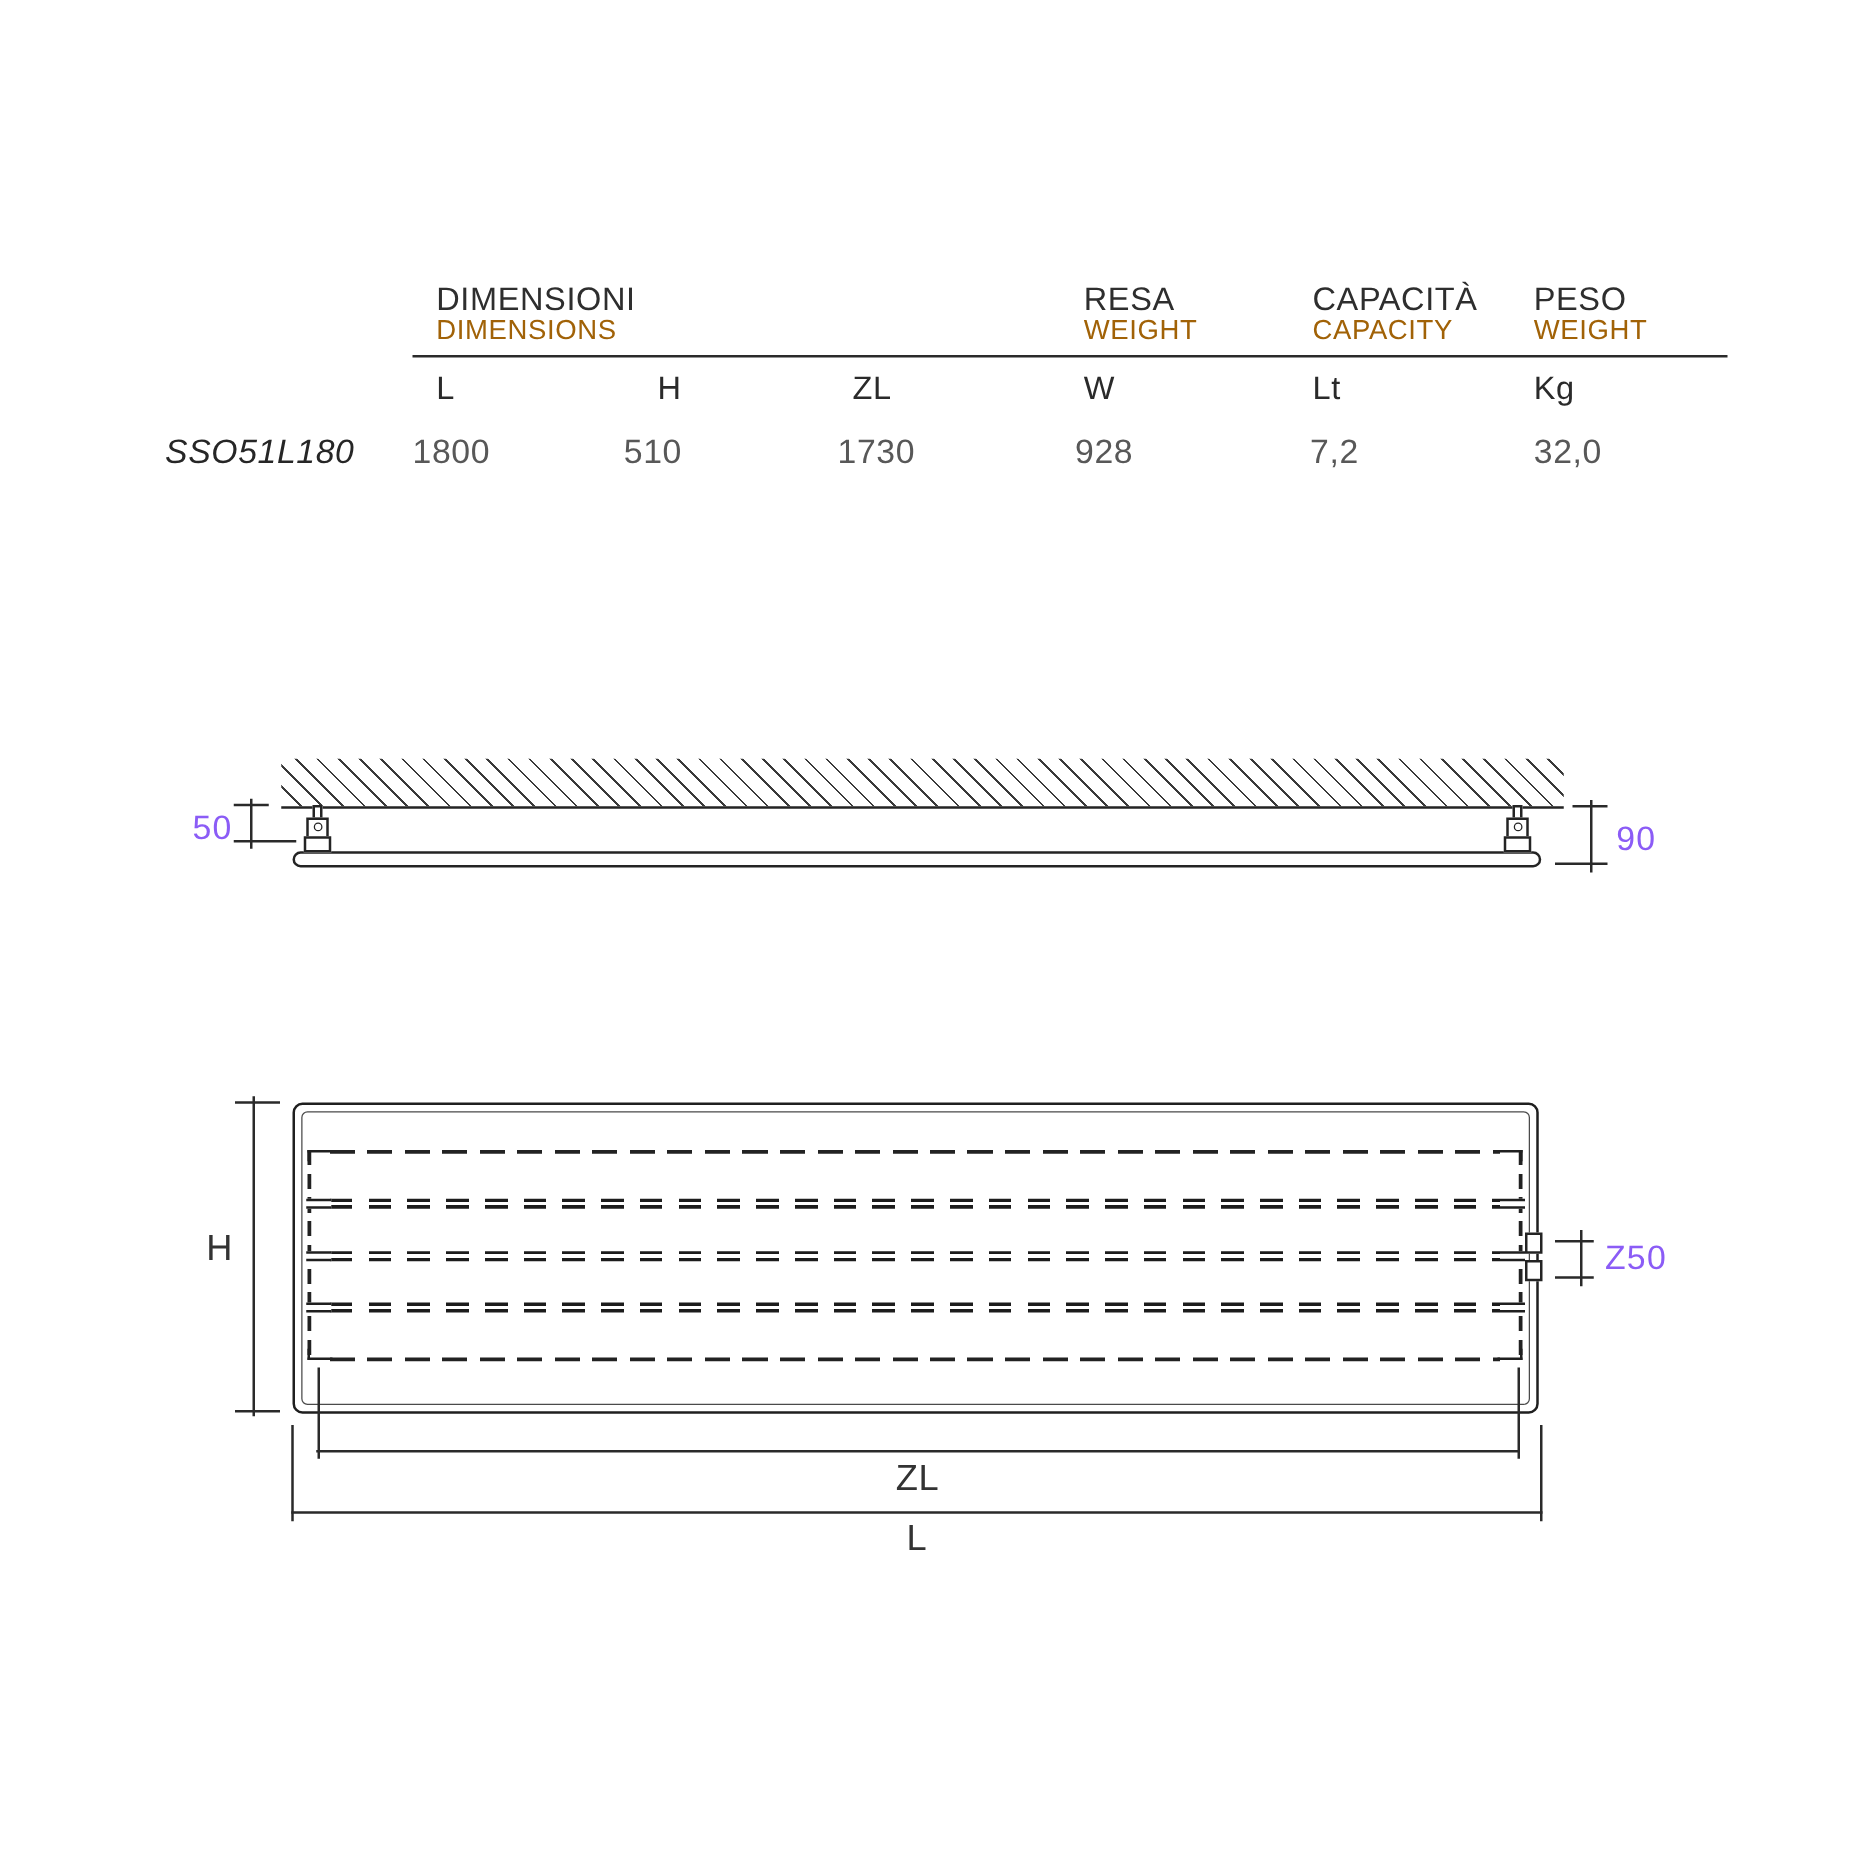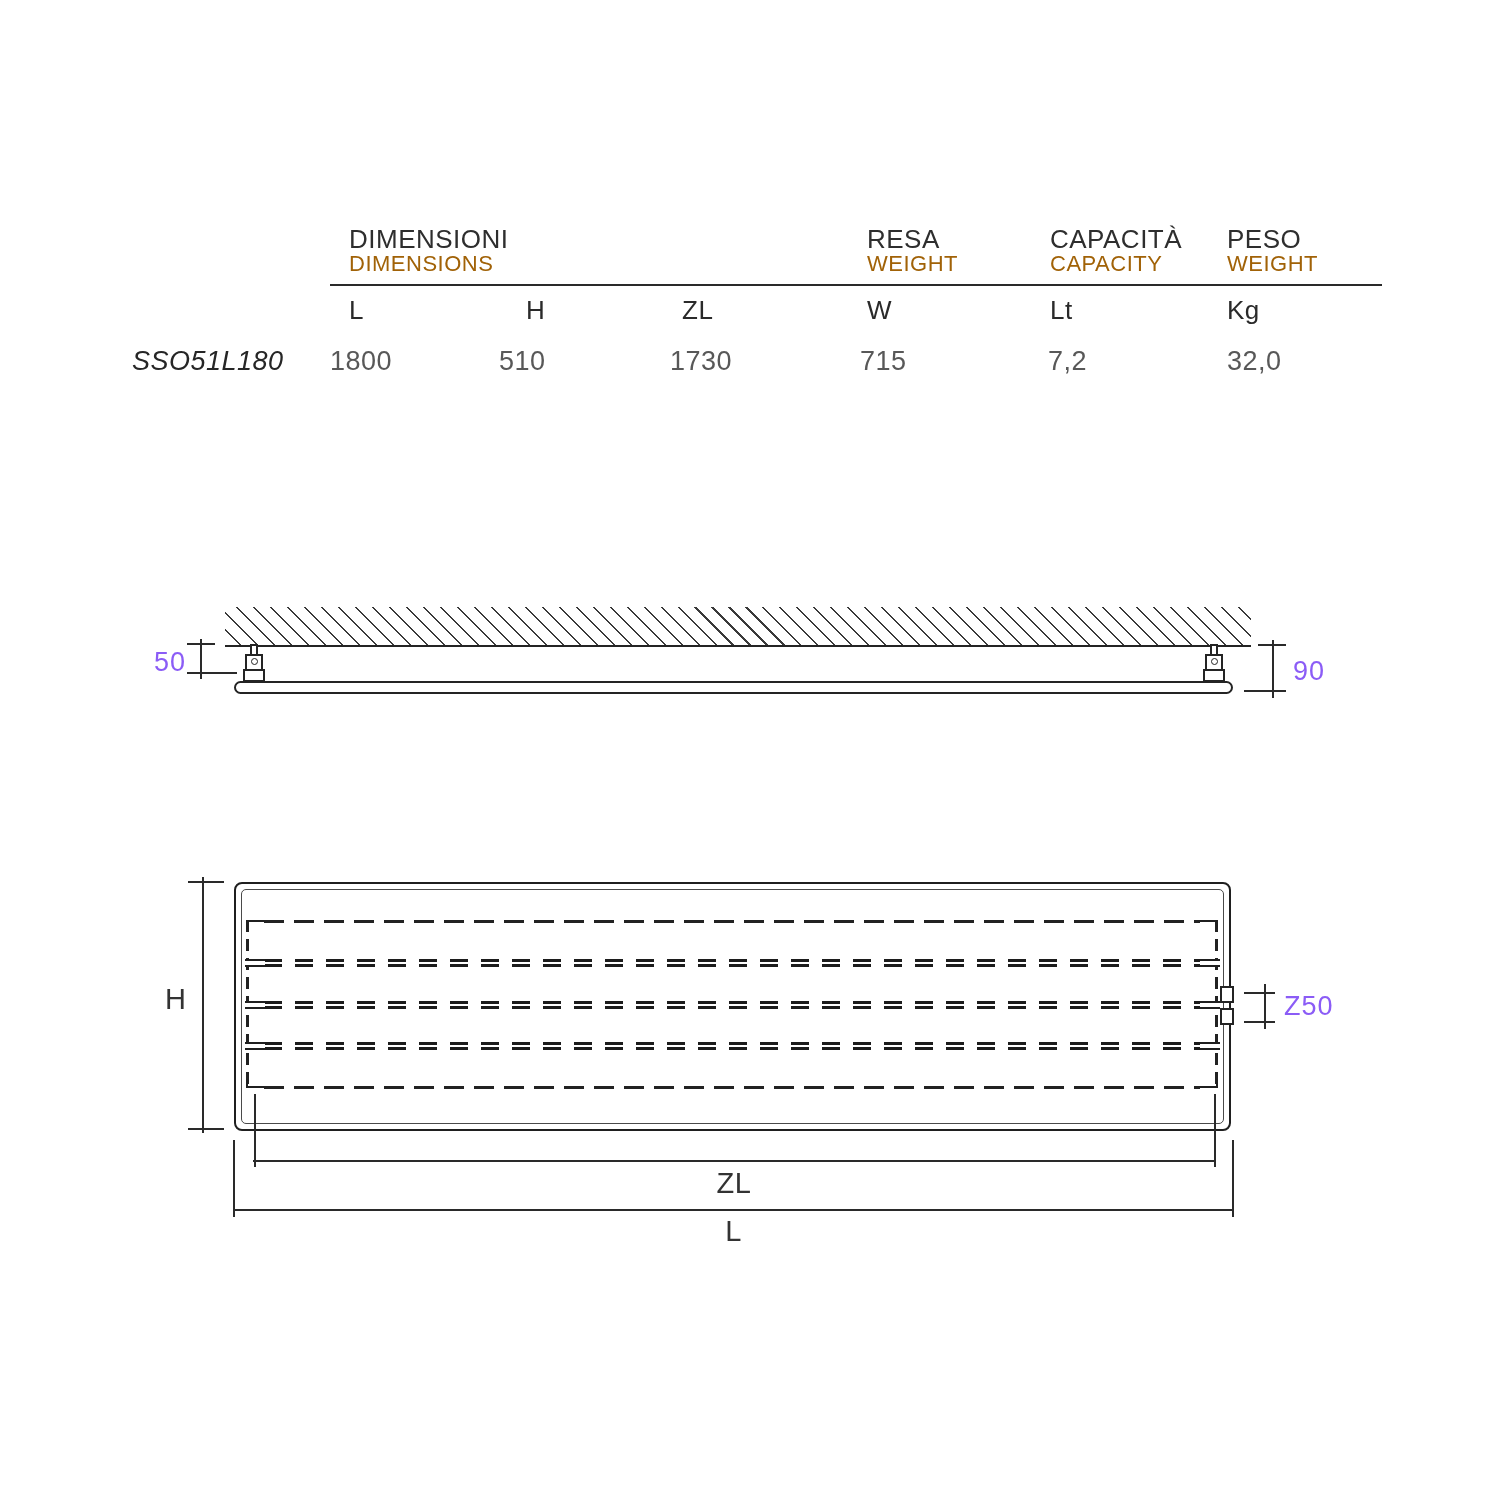--- a/index.html
+++ b/index.html
@@ -88,21 +88,21 @@
     <span class="t unit" style="left:670px;top:297px">ZL</span>
     <span class="t unit" style="left:855px;top:297px">W</span>
     <span class="t unit" style="left:1038px;top:297px">Lt</span>
     <span class="t unit" style="left:1215px;top:297px">Kg</span>
 
     <div>
       <span class="t model" style="left:120px;top:347px">SSO51L180</span>
       <span class="t val" style="left:318px;top:347px">1800</span>
       <span class="t val" style="left:487px;top:347px">510</span>
       <span class="t val" style="left:658px;top:347px">1730</span>
-      <span class="t val" style="left:848px;top:347px">715</span>
+      <span class="t val" style="left:848px;top:347px">928</span>
       <span class="t val" style="left:1036px;top:347px">7,2</span>
       <span class="t val" style="left:1215px;top:347px">32,0</span>
     </div>
   </div>
 
   <div>
     <div class="hatch"></div>
     <div class="strip"></div>
 
     <div>

